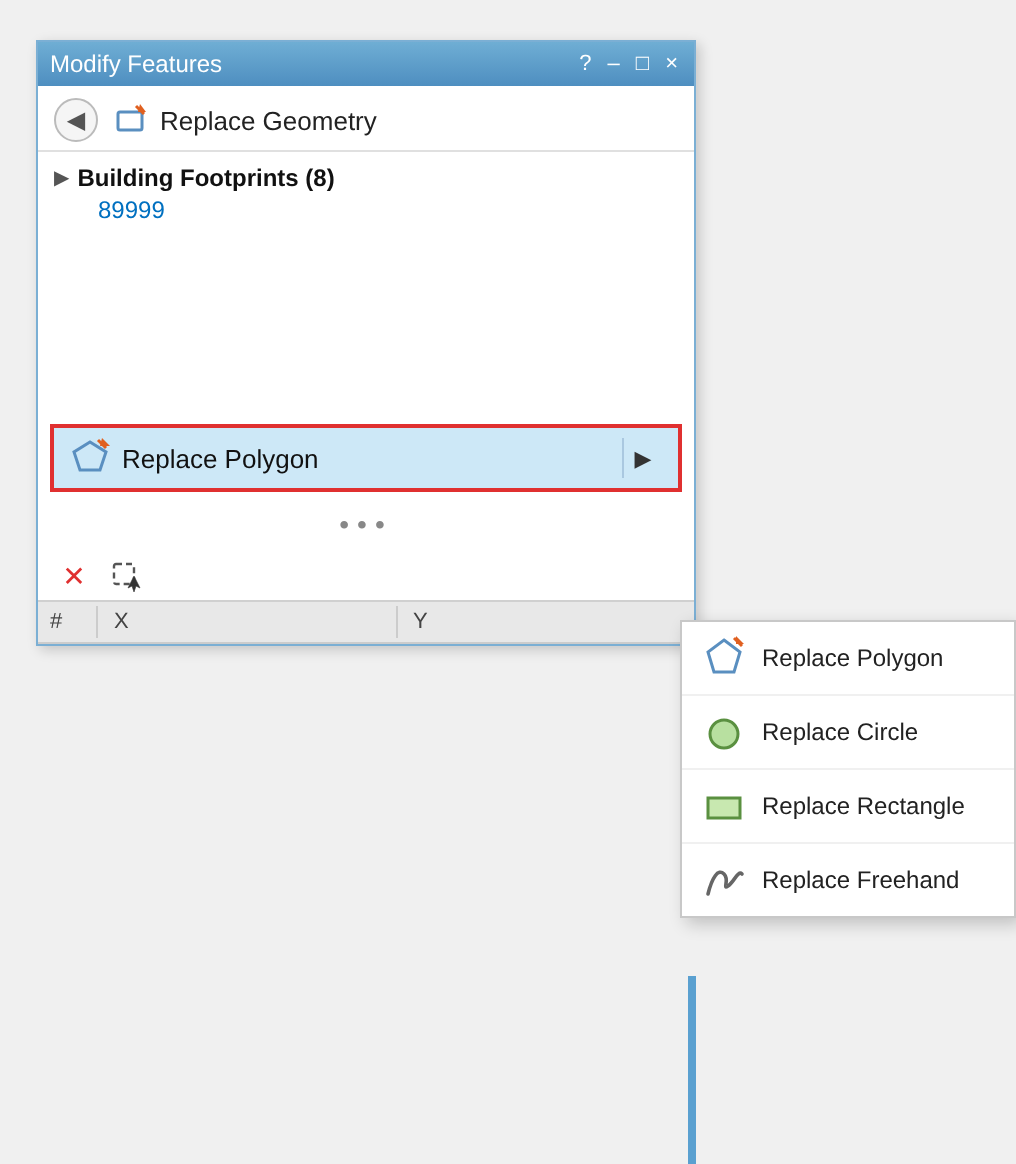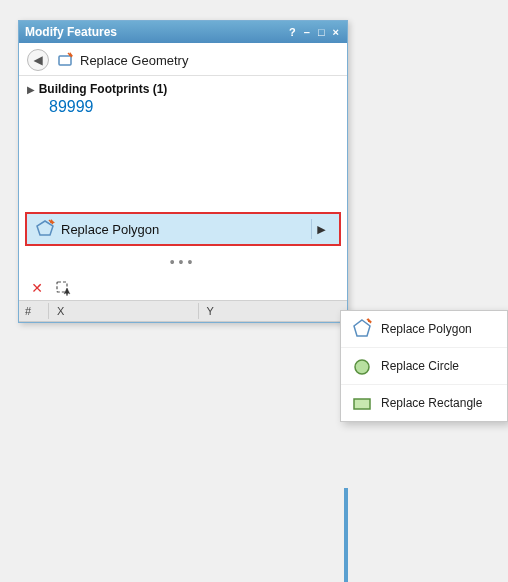--- a/index.html
+++ b/index.html
@@ -26,21 +26,21 @@
     }
 
     .panel-titlebar {
       background: linear-gradient(180deg, #6faed4 0%, #4e8ec0 100%);
       color: #fff;
       padding: 4px 6px;
       display: flex;
       align-items: center;
       justify-content: space-between;
       font-size: 12px;
-      font-weight: 700;
+      font-weight: 400;
       user-select: none;
     }
 
     .titlebar-title {
       display: flex;
       align-items: center;
       gap: 4px;
     }
 
     .titlebar-controls {
@@ -148,21 +148,21 @@
       color: #555;
     }
 
     .tree-label-bold {
       font-weight: 600;
       color: #111;
     }
 
     .tree-sub-item {
       padding-left: 22px;
-      font-size: 16px;
+      font-size: 12px;
       color: #0070c0;
       cursor: pointer;
     }
 
     
     .active-tool-row {
       margin: 6px 6px 0 6px;
       border: 2px solid #e03030;
       background: #cde8f7;
       display: flex;
@@ -322,21 +322,21 @@
           <path d="M13 1 L16 5 L12 5 Z" fill="#e06020"></path>
         </svg>
         <span>Replace Geometry</span>
       </div>
     </div>
 
 
     <div class="tree-area">
       <div class="tree-item">
         <span class="tree-arrow">▶</span>
-        <span class="tree-label-bold">Building Footprints (1)</span>
+        <span class="tree-label-bold">Building Footprints (8)</span>
       </div>
       <div class="tree-sub-item">
         <span>89999</span>
       </div>
     </div>
 
     <div class="active-tool-row">
       <svg class="tool-icon-img" viewBox="0 0 20 20" xmlns="http://www.w3.org/2000/svg">
         <polygon points="10,2 18,7 15,16 5,16 2,7" fill="none" stroke="#5a8fc0" stroke-width="1.5"></polygon>
         <path d="M14 1 L18 5" stroke="#e06020" stroke-width="1.5" fill="none"></path>
@@ -398,16 +398,24 @@
   <div class="menu-item">
     <div class="menu-icon">
       <svg width="22" height="22" viewBox="0 0 22 22" xmlns="http://www.w3.org/2000/svg">
         <rect x="3" y="7" width="16" height="10" fill="#c8e8b0" stroke="#5a9040" stroke-width="1.5"></rect>
       </svg>
     </div>
     <span>Replace Rectangle</span>
   </div>
 
 
+  <div class="menu-item">
+    <div class="menu-icon">
+      <svg width="22" height="22" viewBox="0 0 22 22" xmlns="http://www.w3.org/2000/svg">
+        <path d="M3,18 C5,10 8,5 11,8 C14,11 10,16 13,14 C16,12 18,6 20,8" fill="none" stroke="#666" stroke-width="1.8" stroke-linecap="round"></path>
+      </svg>
+    </div>
+    <span>Replace Freehand</span>
+  </div>
 
 </div>
 
 <div class="bottom-line"></div>
 
 </body></html>

